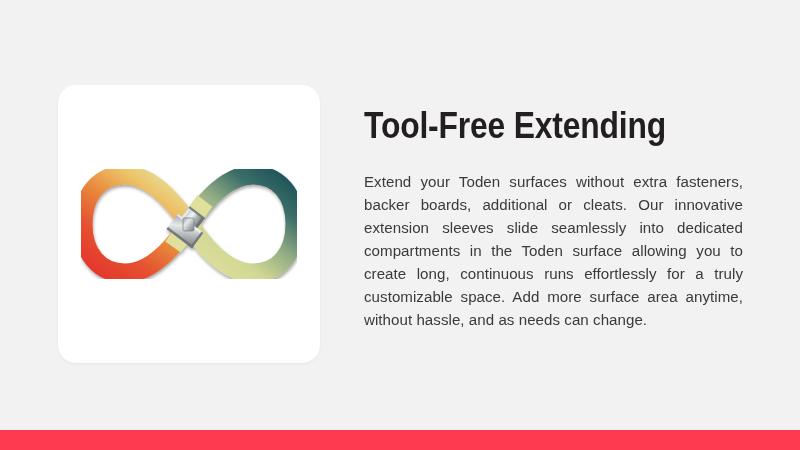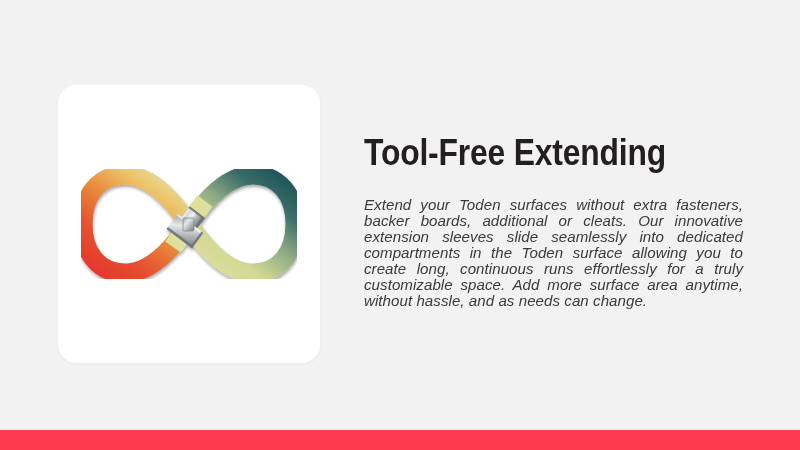--- a/index.html
+++ b/index.html
@@ -48,21 +48,21 @@
   #logo-wrap svg {
     display: block;
     width: 216px;
     height: 110px;
   }
 
   
   #text-col {
     position: absolute;
     left: 364px;
-    top: 131px;
+    top: 104px;
     width: 380px;
   }
 
   #page-title {
     margin: 0;
     font-family: "Liberation Sans Narrow", "Liberation Sans", sans-serif;
     font-size: 37px;
     line-height: 44px;
     font-weight: bold;
     letter-spacing: -0.2px;
@@ -70,26 +70,25 @@
     transform: scaleX(0.86);
     transform-origin: left center;
     white-space: nowrap;
   }
 
   #body-text {
     margin: 0;
     padding-top: 22px;
     width: 379px;
     font-size: 15.1px;
-    line-height: 16px;
+    line-height: 23px;
     color: #3a3a3a;
     text-align: justify;
     text-justify: inter-word;
     letter-spacing: 0.05px;
-    font-style: italic;
   }
 
   
   #accent-bar {
     position: absolute;
     left: 0;
     top: 430px;
     width: 800px;
     height: 20px;
     background: #fd3a4f;

